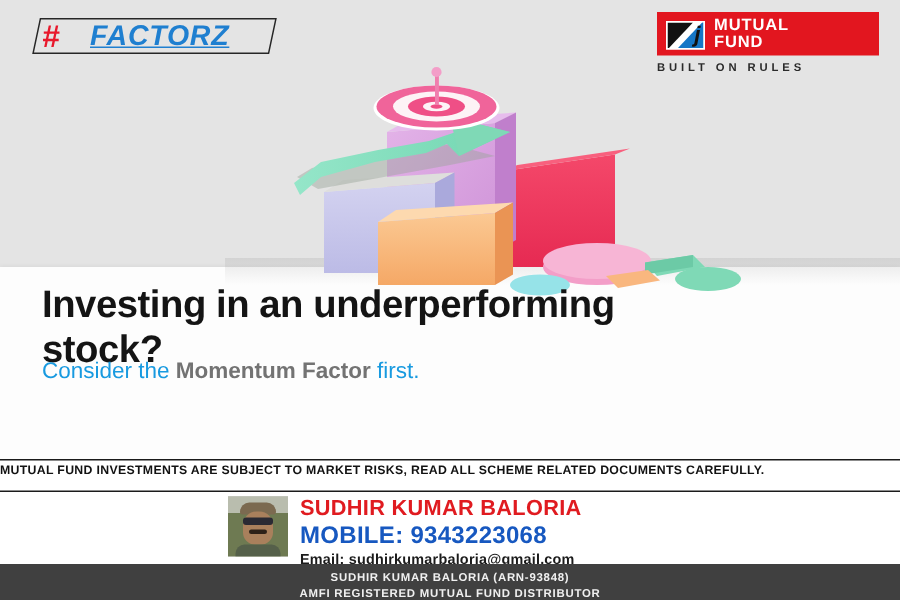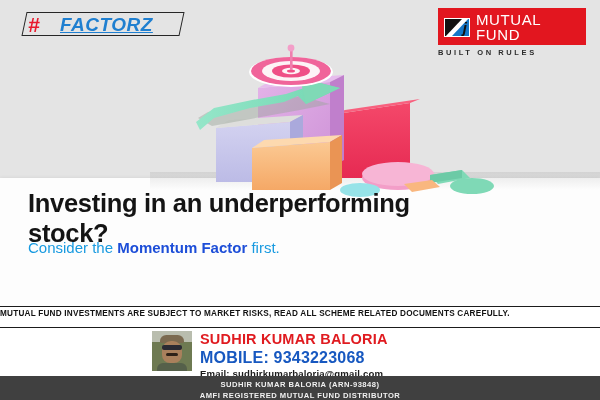--- a/index.html
+++ b/index.html
@@ -121,22 +121,22 @@
     font-weight: bold;
     font-style: italic;
     z-index: 4;
     line-height: 19px;
   }
   .nj-words {
     line-height: 1.0;
   }
   .nj-words .l1, .nj-words .l2 {
     color: #ffffff;
-    font-size: 15px;
-    font-weight: normal;
+    font-size: 11px;
+    font-weight: bold;
     letter-spacing: 0.6px;
   }
   .nj-tag {
     color: #2b2b2b;
     font-size: 7.5px;
     font-weight: bold;
     letter-spacing: 2.6px;
     padding-top: 3px;
   }
 
@@ -155,21 +155,21 @@
     letter-spacing: -0.3px;
   }
   .subline {
     position: absolute;
     left: 28px; top: 238px;
     width: 380px;
     font-size: 15px;
     color: #189ae0;
     line-height: 1.35;
   }
-  .subline b { color: #1d4ed8; font-weight: bold; }
+  .subline b { color: #737373; font-weight: bold; }
 
   
   .rule-top {
     position: absolute;
     left: 0; top: 306px;
     width: 600px; height: 1.4px;
     background: #1b1b1b;
   }
   .rule-bot {
     position: absolute;

